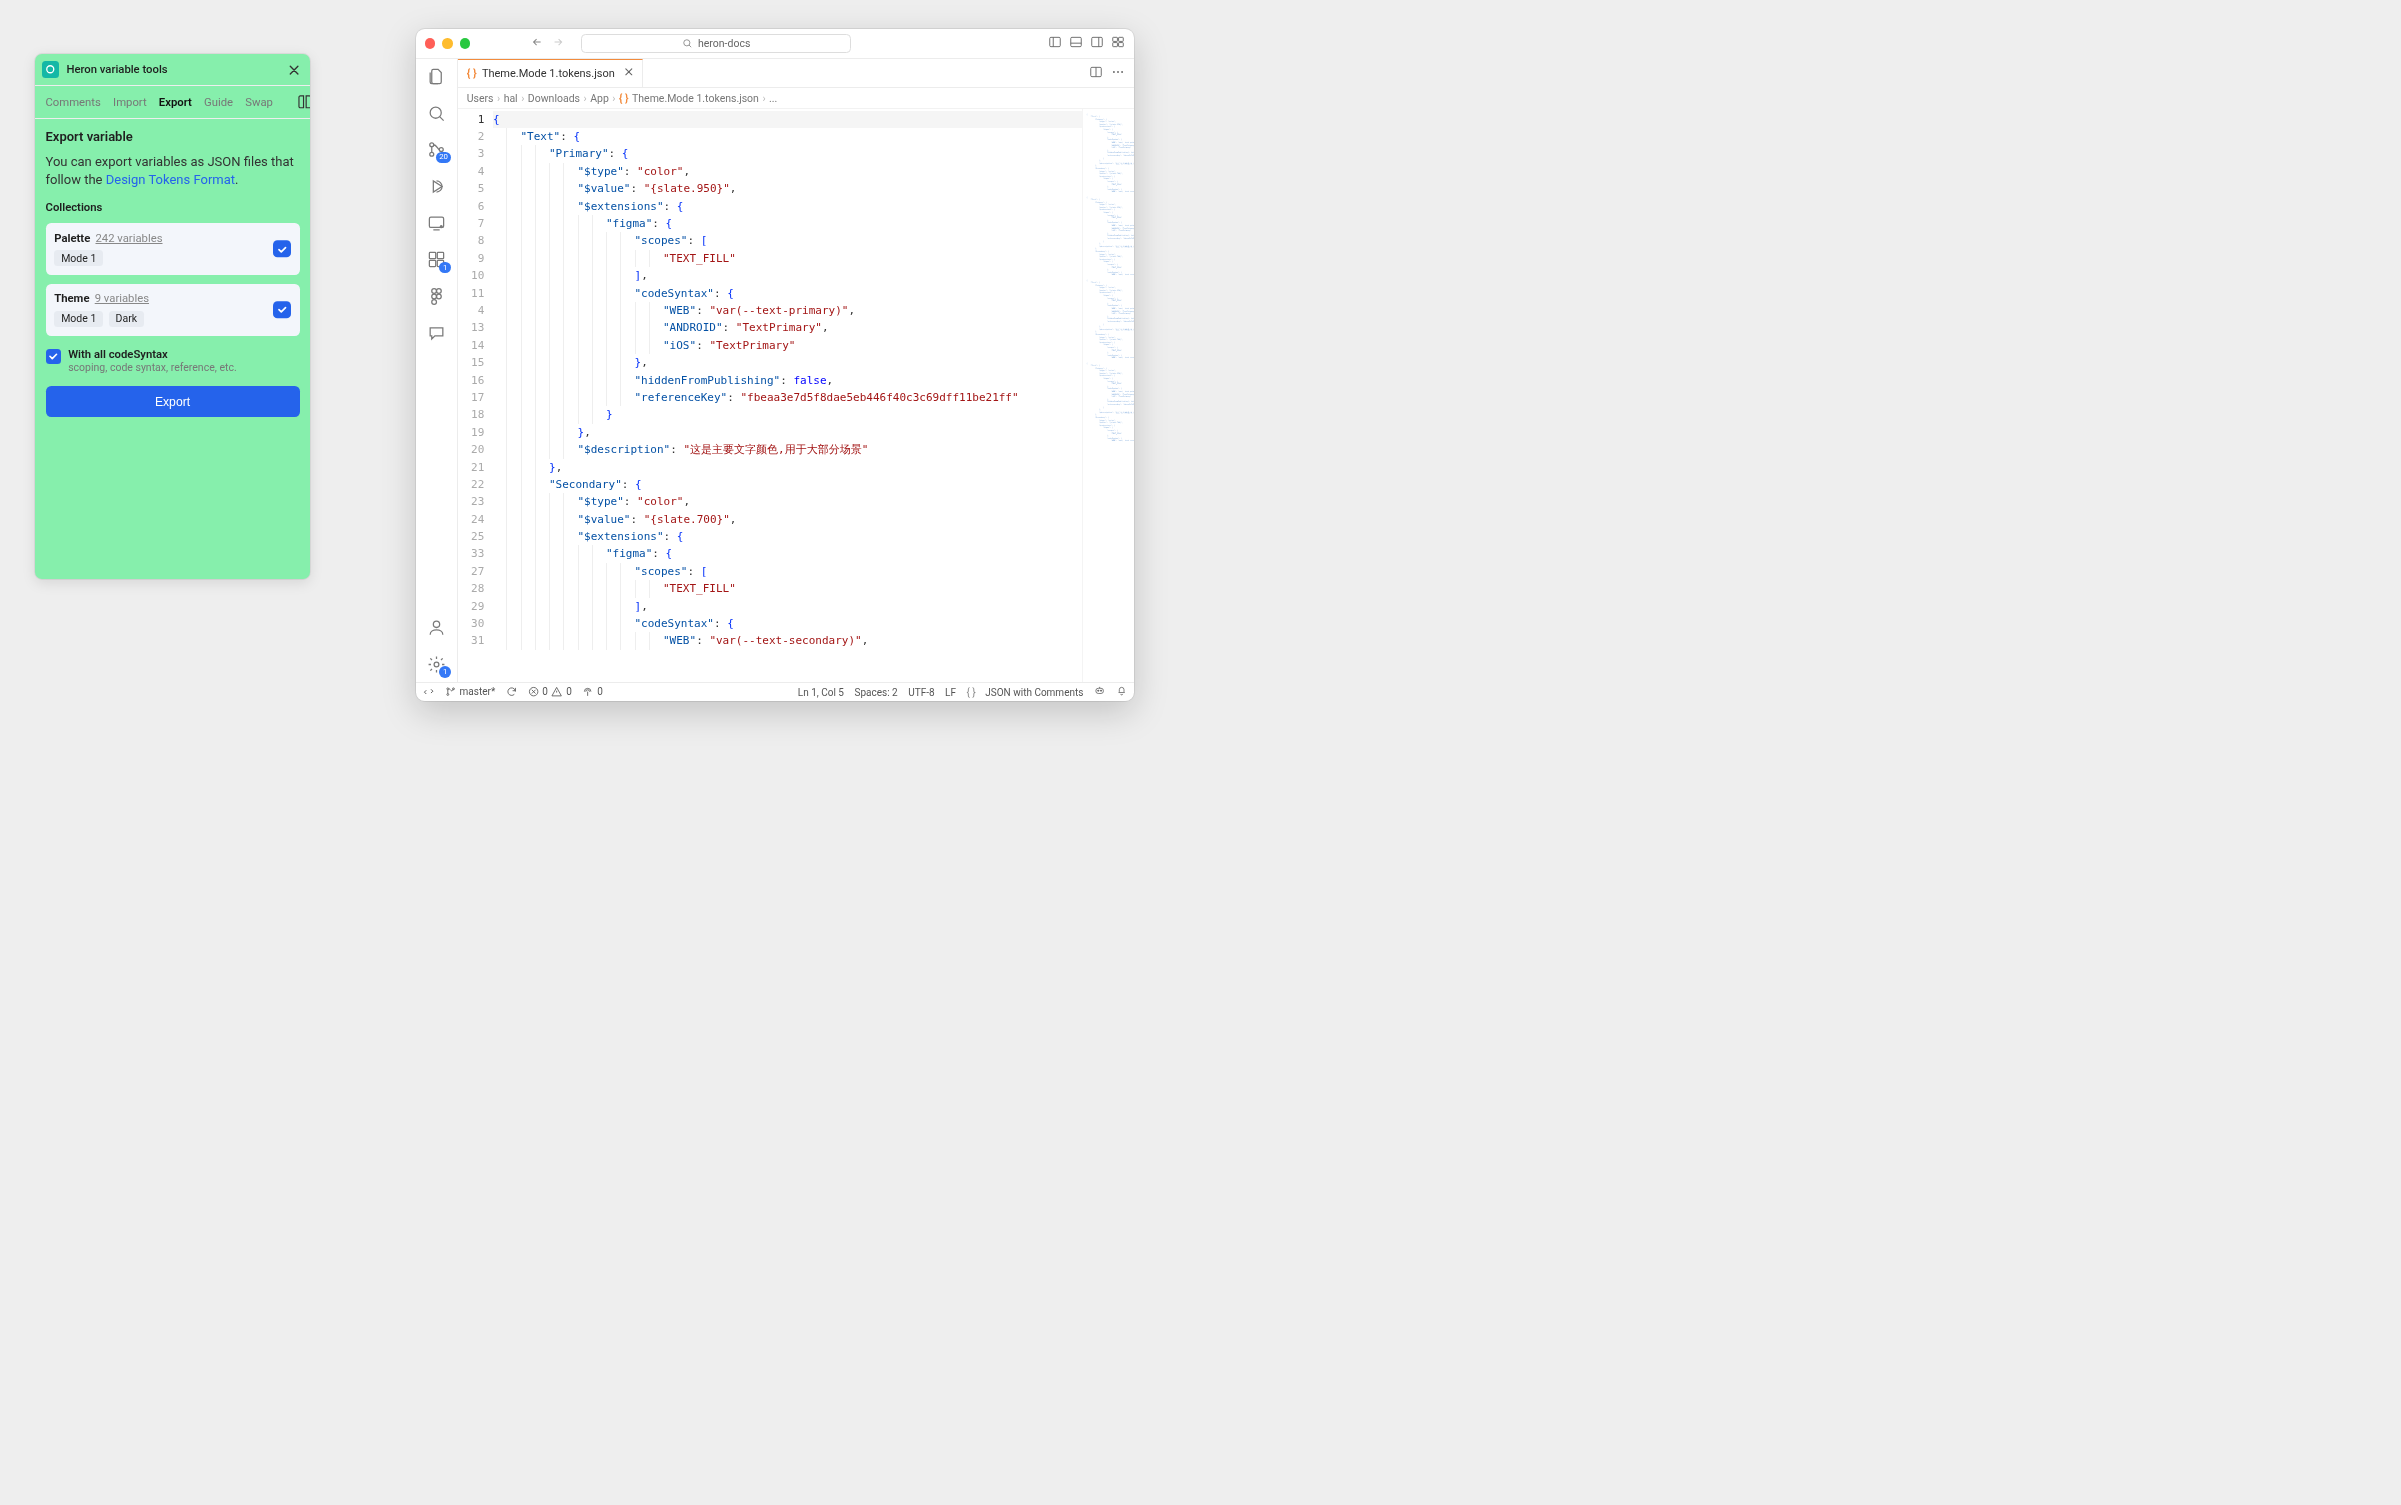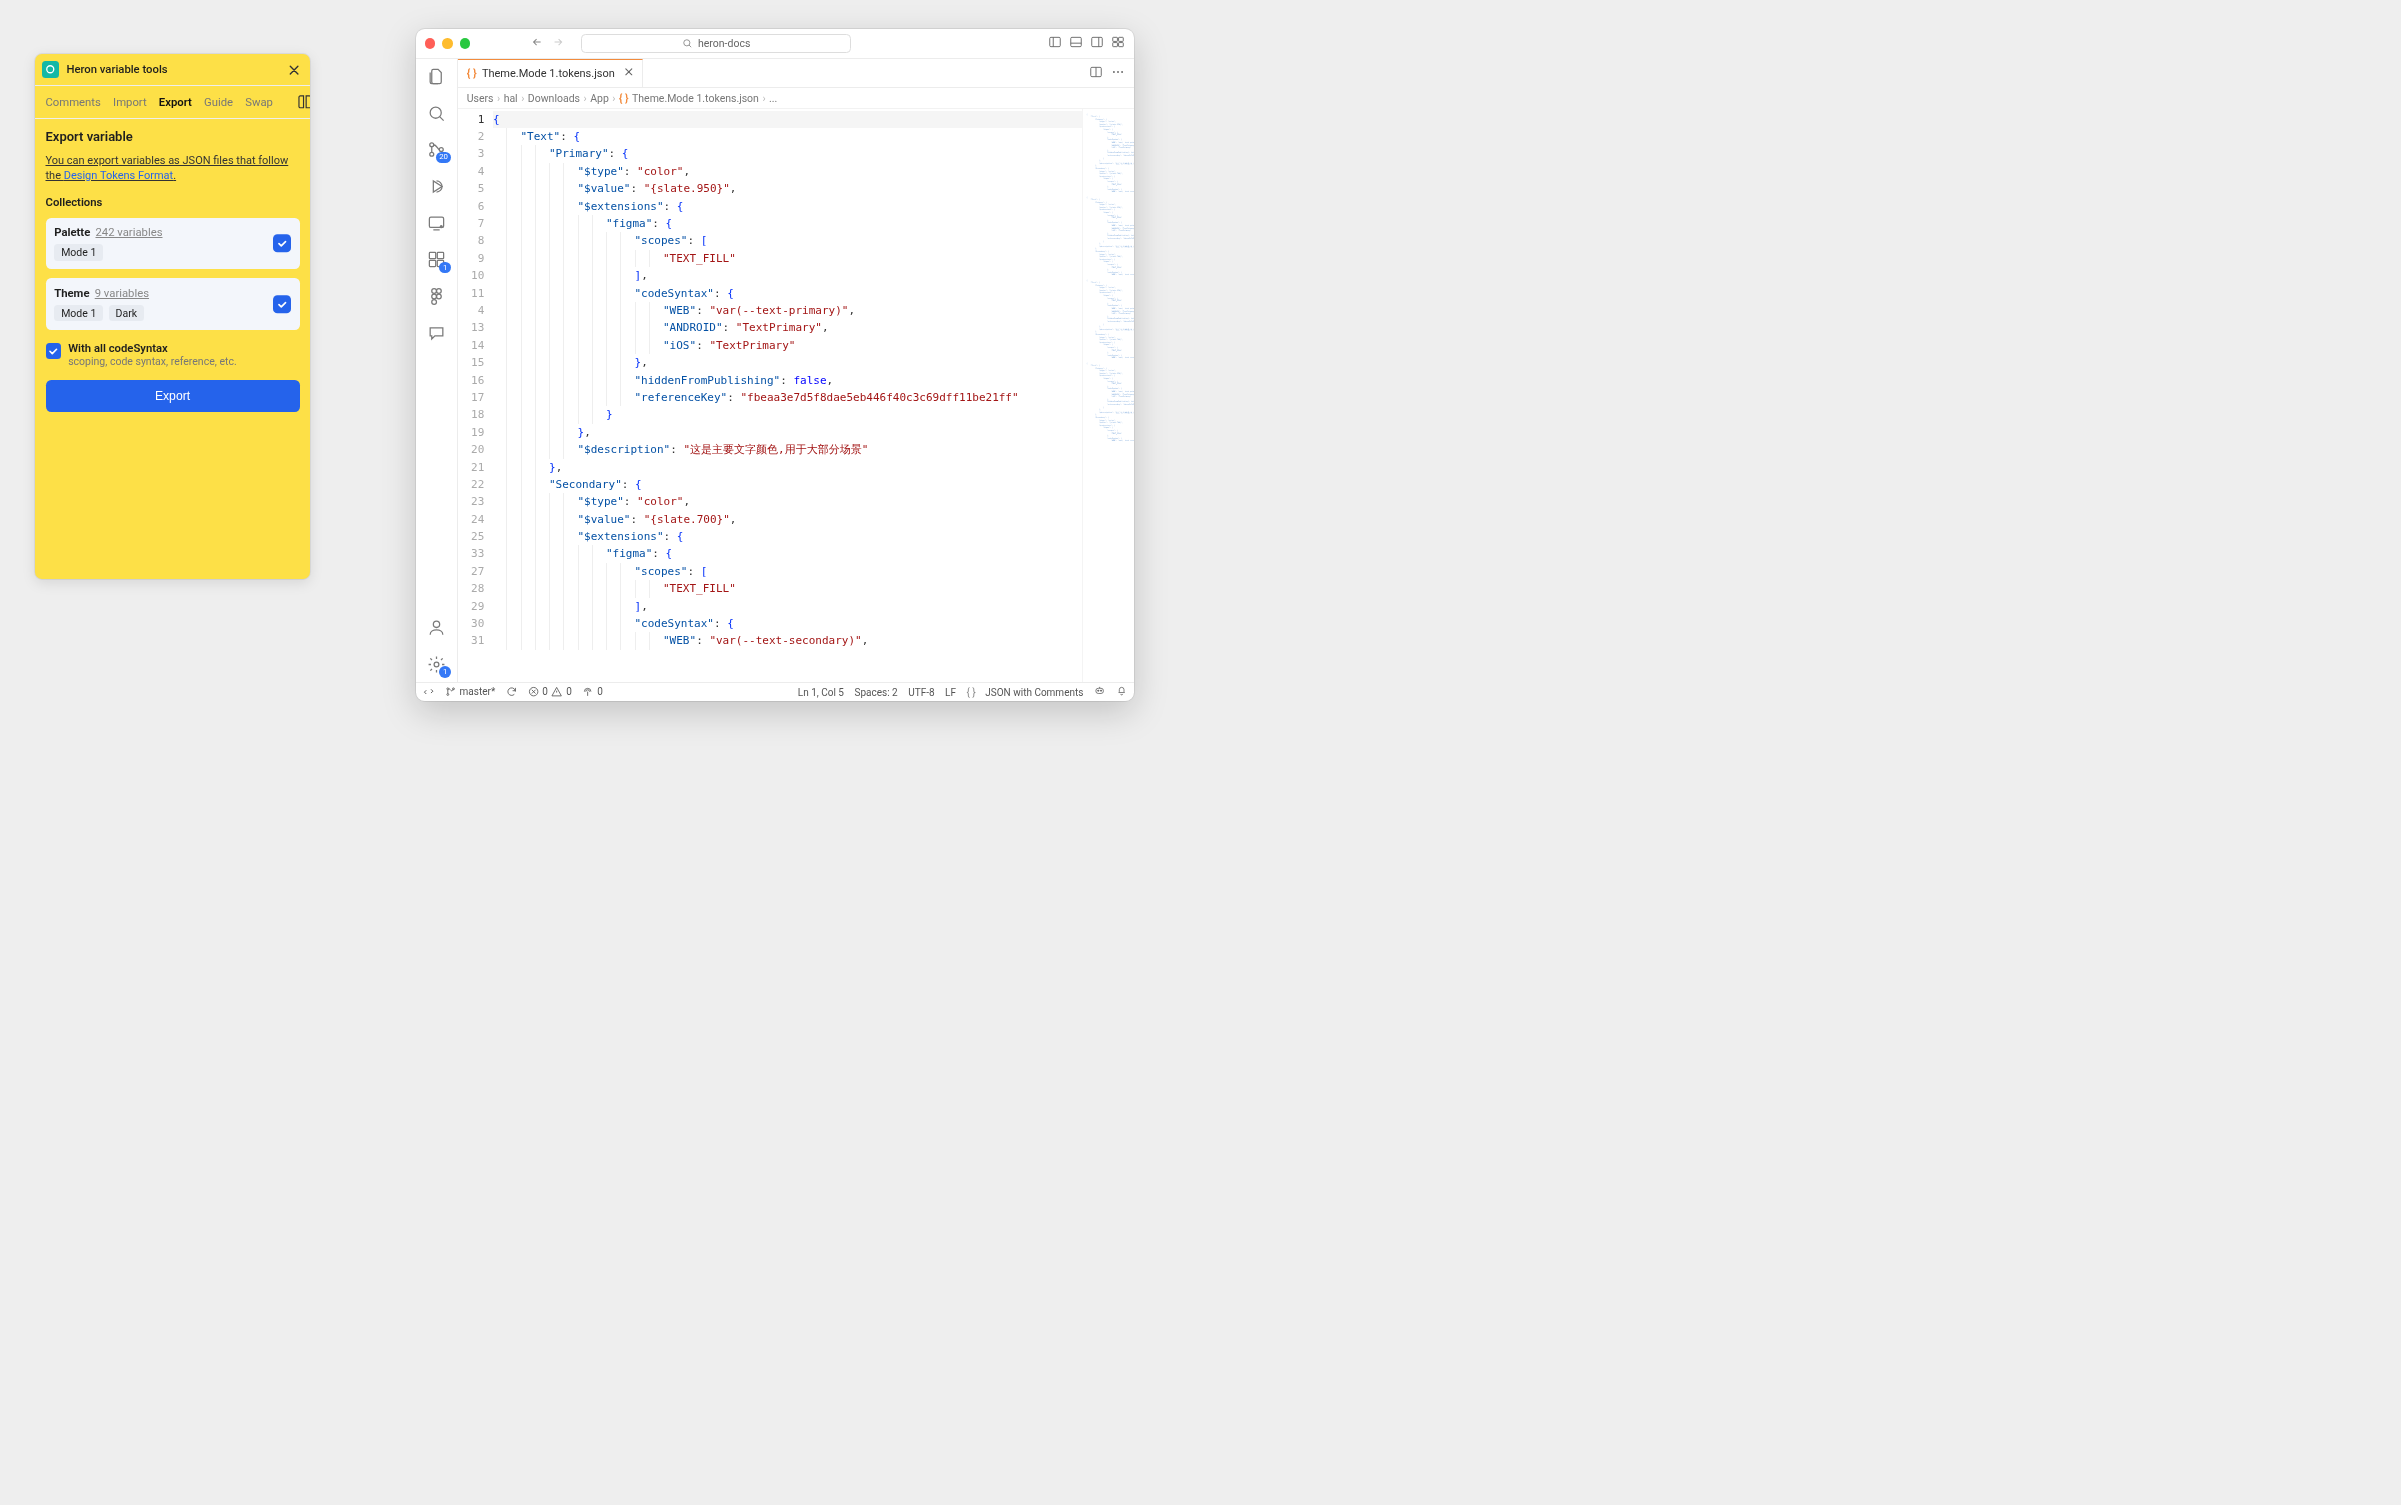--- a/index.html
+++ b/index.html
@@ -10,21 +10,21 @@
     position: relative;
     font-size: 11.3px;
     color: #1f1f1f;
   }
 
   
   .panel {
     position: absolute;
     left: 35px; top: 54px;
     width: 275px; height: 525px;
-    background: #fde047;
+    background: #86efac;
     border-radius: 7px;
     box-shadow: 0 3.5px 14px rgba(0,0,0,.1), 0 0 0 0.9px rgba(0,0,0,.06);
     overflow: hidden;
     display: flex; flex-direction: column;
   }
   .panel-header {
     display: flex; align-items: center;
     padding: 7px 8.7px 7px 7px;
     border-bottom: 0.9px solid #eee;
     gap: 7px;
@@ -44,21 +44,21 @@
     border-bottom: 0.9px solid #eee;
     font-size: 11.3px;
   }
   .panel-tabs .tab { color:#777; cursor:pointer;}
   .panel-tabs .tab.active { color:#111; font-weight:600;}
   .panel-tabs .spacer {flex:1;}
   .tabicon {width:15.7px;height:15.7px;color:#333;display:flex;align-items:center;justify-content:center;cursor:pointer;}
 
   .panel-body { padding: 10.5px 10.5px 14px; display:flex;flex-direction:column;gap:8.7px;}
   .h { font-weight:600; font-size:13px; }
-  .desc { font-size:11px; color:#333; line-height:1.4;text-decoration:underline;}
+  .desc { font-size:13px; color:#333; line-height:1.4;}
   .desc a {color:#2563eb; text-decoration:none;}
   .section-label {font-weight:600; font-size:11.3px; margin-top:3.5px;}
 
   .collection {
     background:#f3f6fb;
     border-radius:5.2px;
     padding:8.7px 8.7px 8.7px 8.7px;
     position:relative;
   }
   .collection .row1 {display:flex;align-items:center;gap:5.2px;}

